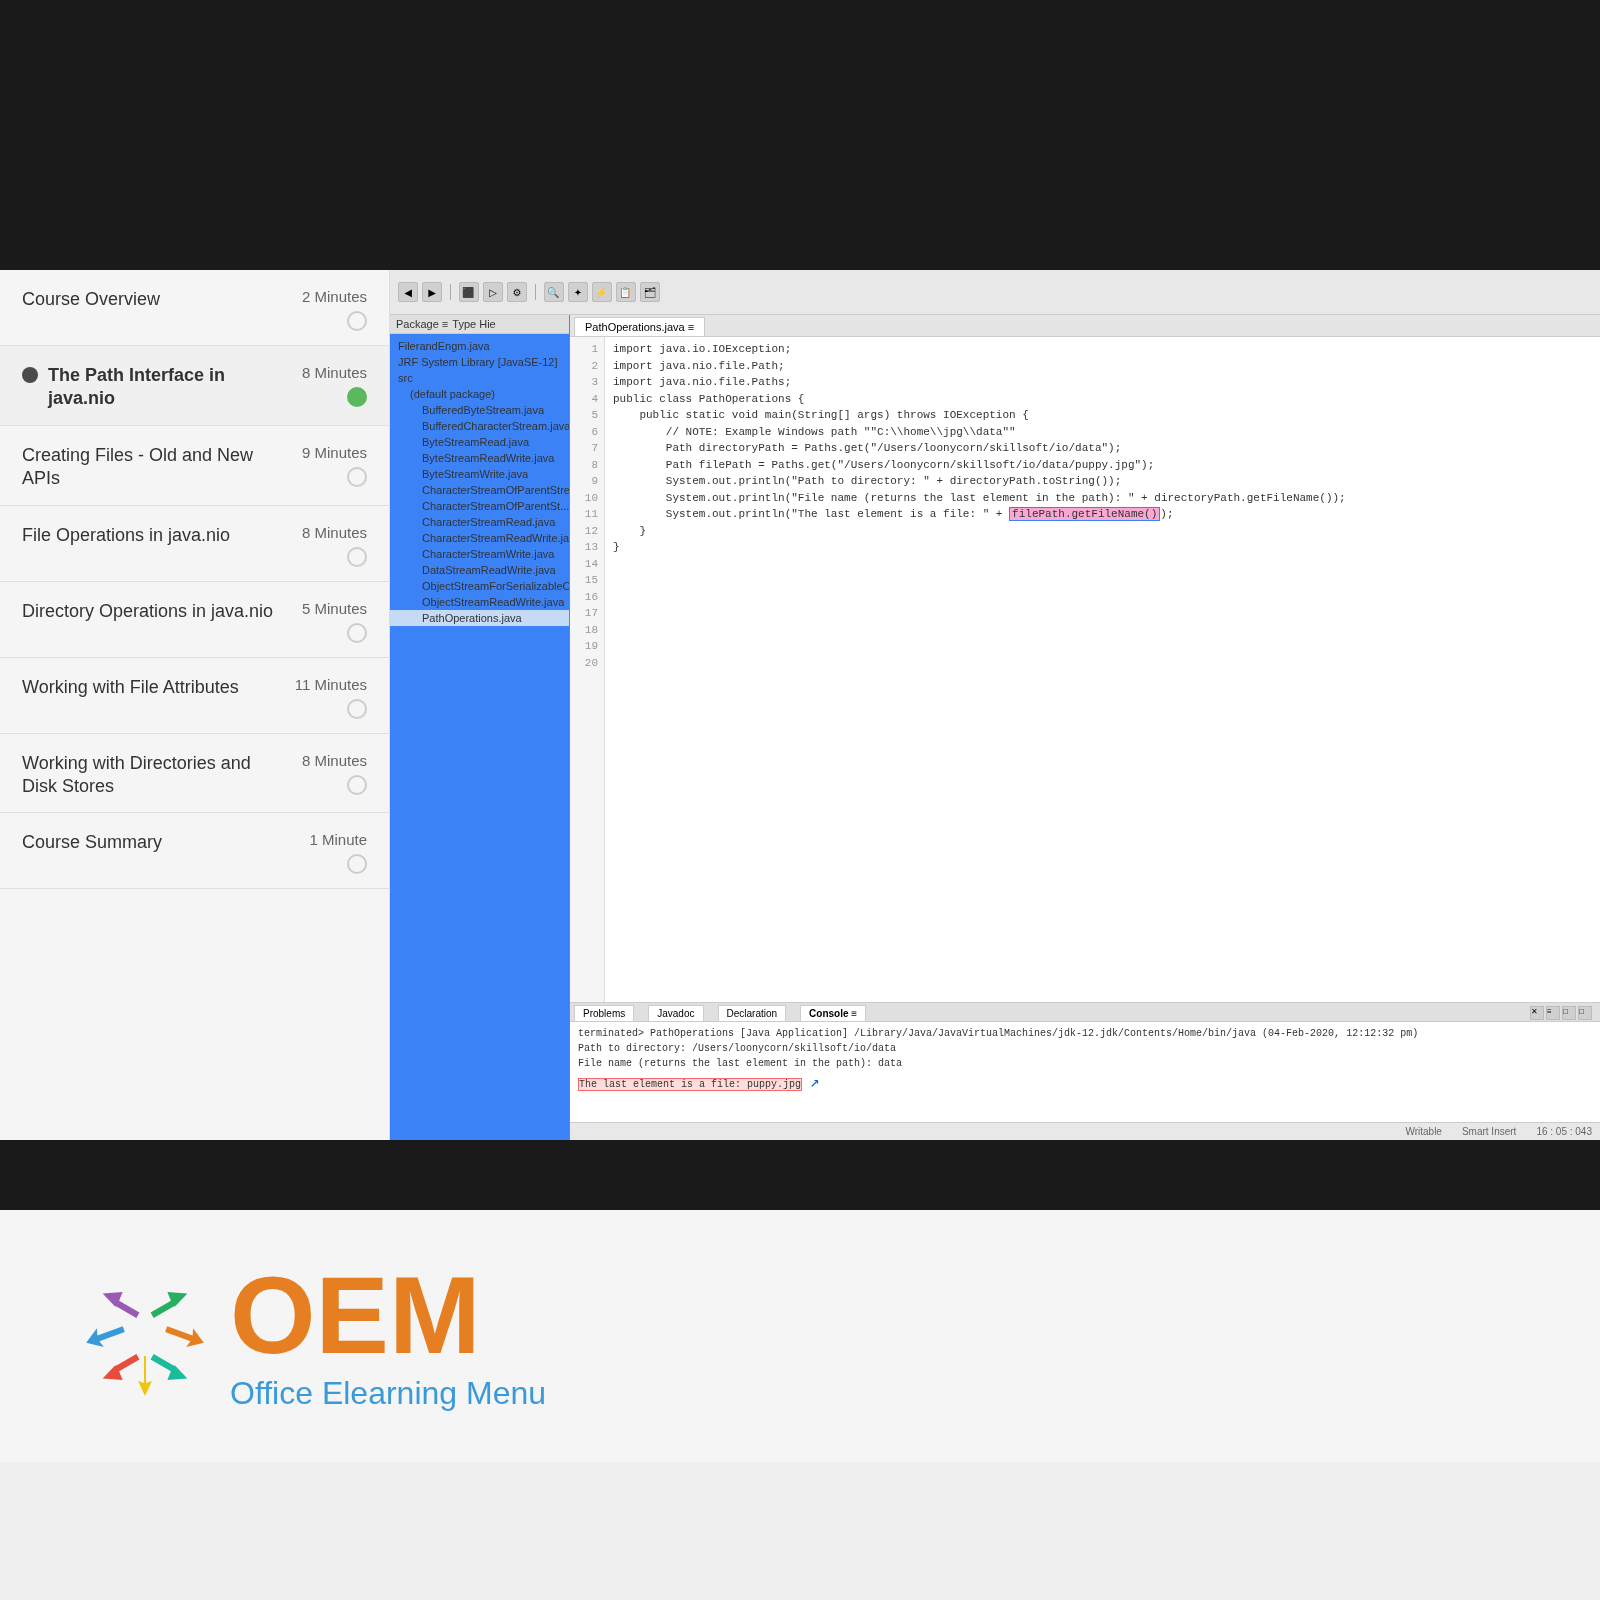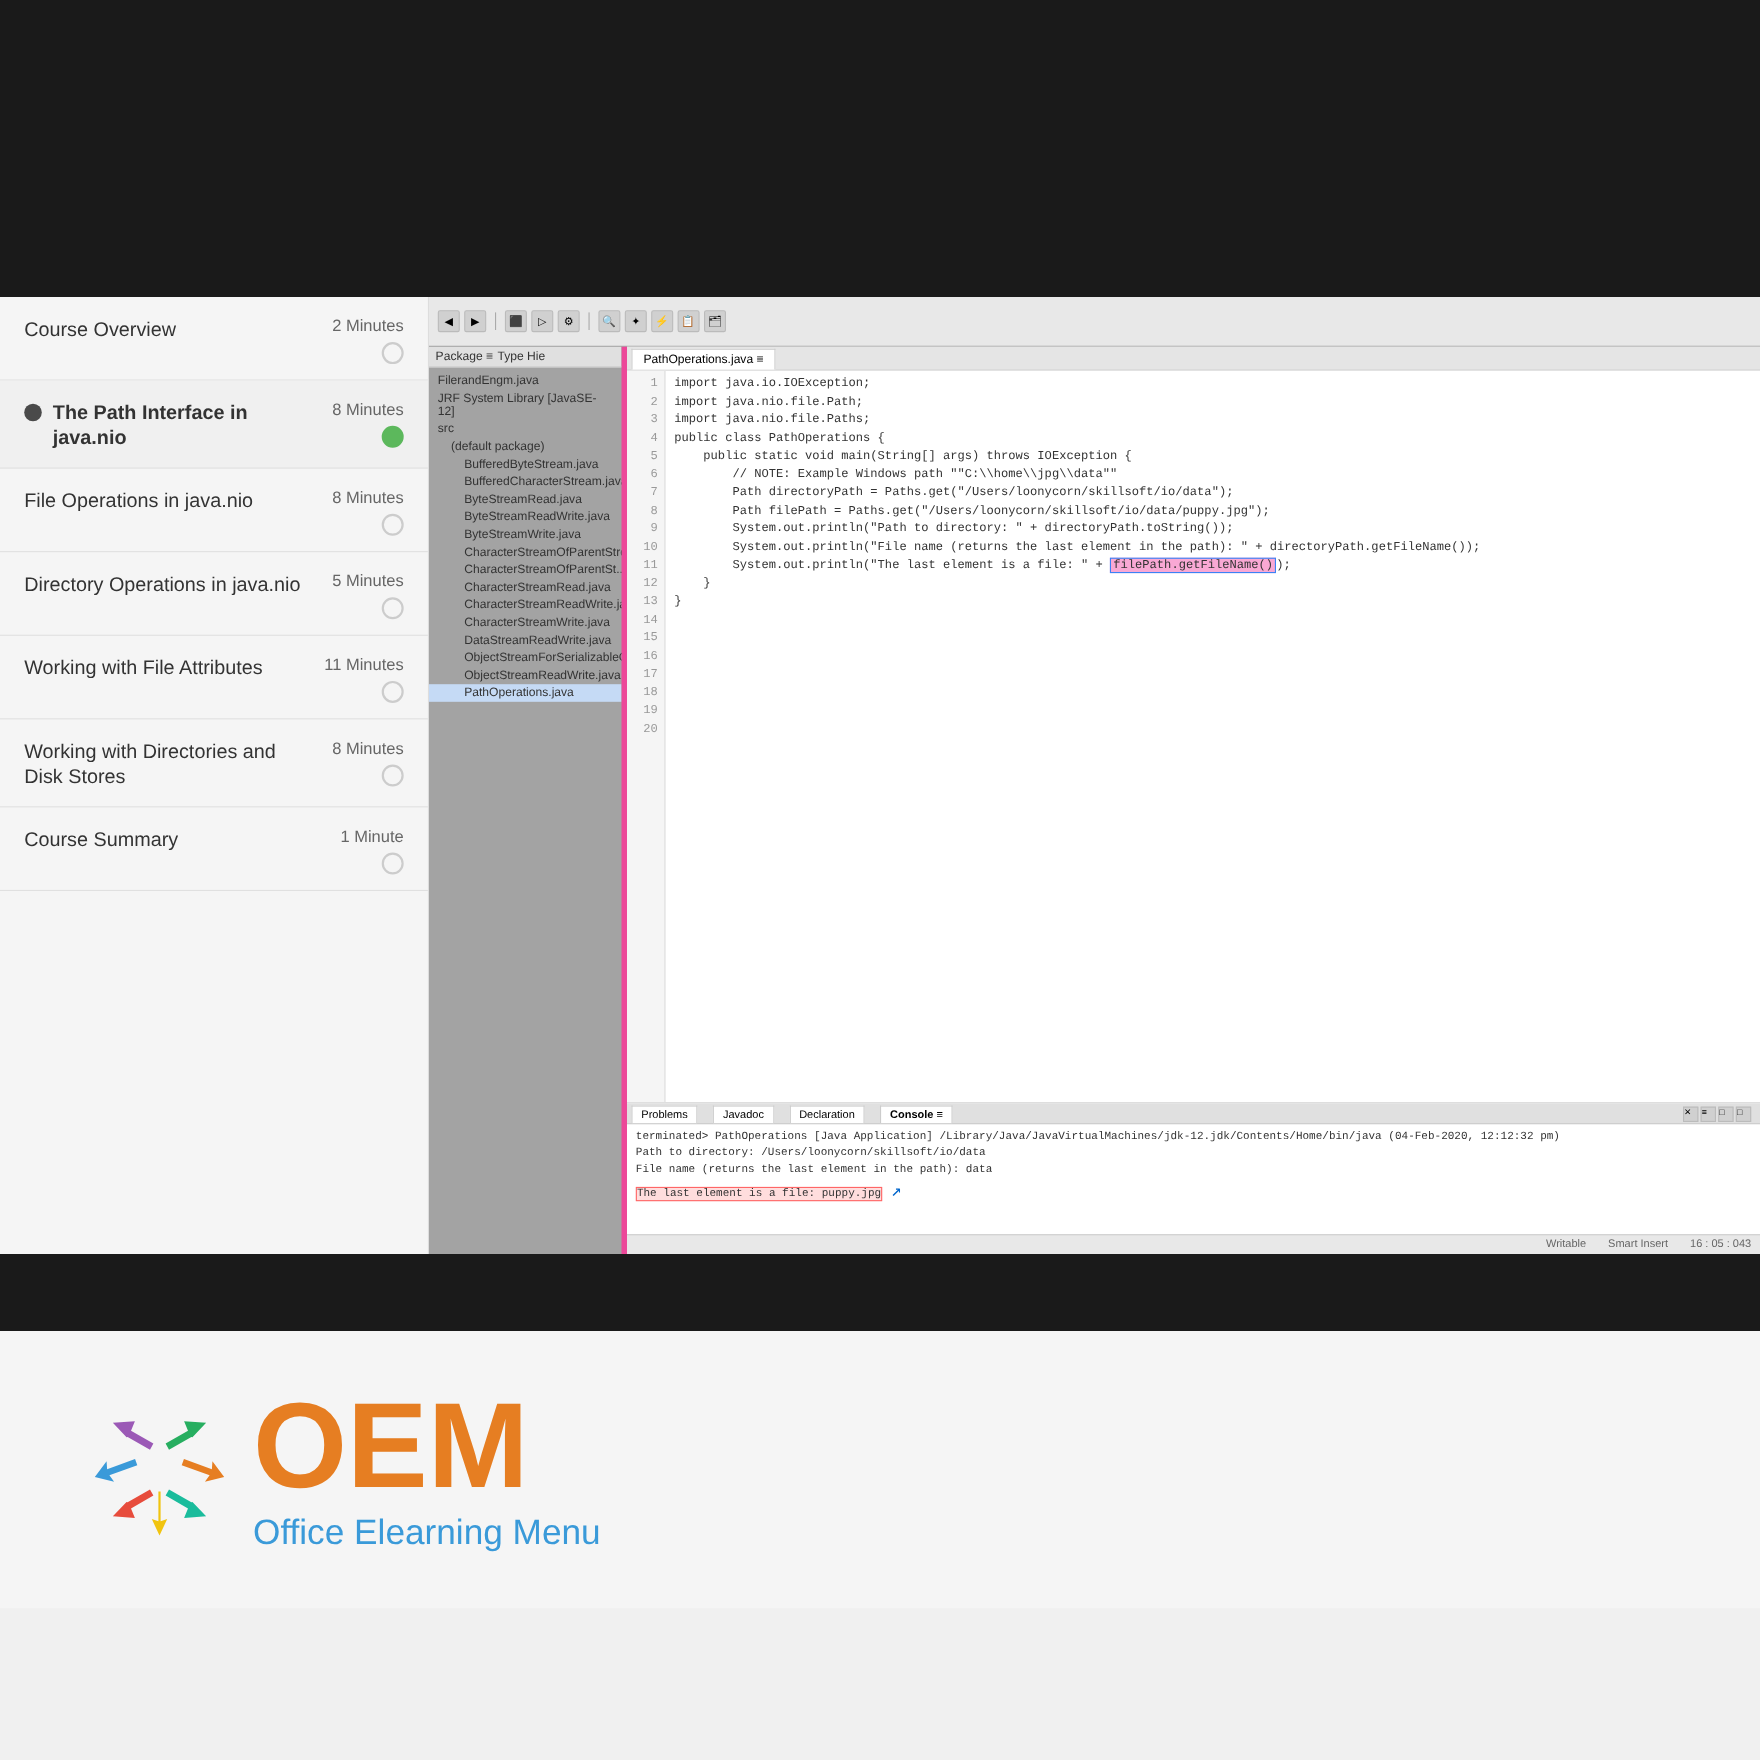--- a/index.html
+++ b/index.html
@@ -144,22 +144,22 @@
     }
 
     .ide-body {
       display: flex;
       flex: 1;
       overflow: hidden;
     }
 
     .ide-left-panel {
       width: 180px;
-      background: #a3a3a3;
-      border-right: 5px solid #ec4899;
+      background: #3b82f6;
+      border-right: 1px solid #ec4899;
       font-size: 11px;
       overflow: hidden;
     }
 
     .ide-left-header {
       background: #e0e0e0;
       padding: 3px 6px;
       font-size: 11px;
       border-bottom: 1px solid #ccc;
       display: flex;
@@ -406,20 +406,29 @@
           </div>
         </div>
         <div class="sidebar-item active">
           <div class="sidebar-item-left">
             <div style="width: 16px; height: 16px; background: rgb(74, 74, 74); border-radius: 50%; flex-shrink: 0; margin-top: 3px;"></div>
             <span class="item-text bold">The Path Interface in java.nio</span>
           </div>
           <div class="sidebar-item-right">
             <span class="duration">8 Minutes</span>
             <div class="status-circle green"></div>
+          </div>
+        </div>
+        <div class="sidebar-item">
+          <div class="sidebar-item-left">
+            <span class="item-text">Creating Files - Old and New APIs</span>
+          </div>
+          <div class="sidebar-item-right">
+            <span class="duration">9 Minutes</span>
+            <div class="status-circle"></div>
           </div>
         </div>
         <div class="sidebar-item">
           <div class="sidebar-item-left">
             <span class="item-text">File Operations in java.nio</span>
           </div>
           <div class="sidebar-item-right">
             <span class="duration">8 Minutes</span>
             <div class="status-circle"></div>
           </div>

